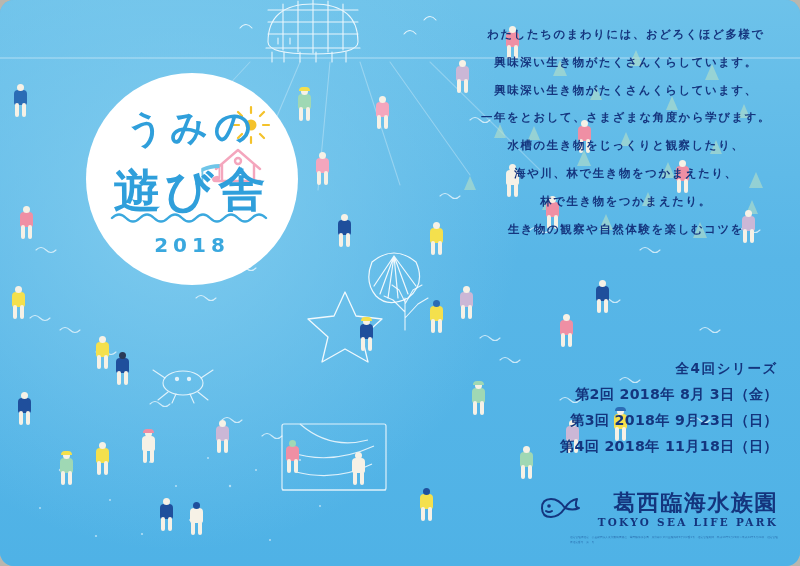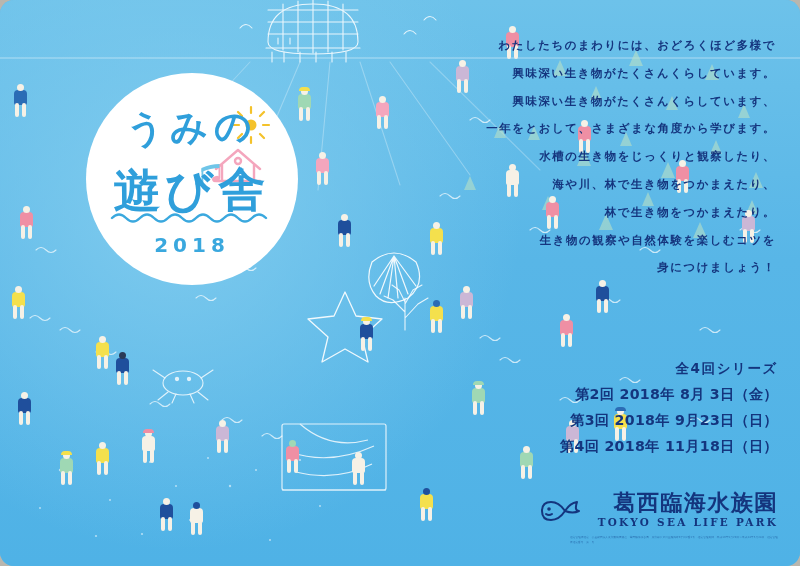--- a/index.html
+++ b/index.html
@@ -84,22 +84,22 @@
     font-weight: 700;
   }
   #badge .bbody {
     padding: 4px 0 5px; text-align: center;
     color: #1d4f8f; font-size: 9.5px; line-height: 1.45;
     font-weight: 700; letter-spacing: .3px;
   }
 
   
   #desc {
-    position: absolute; right: 24px; top: 40px; width: 300px;
-    text-align: right;
+    position: absolute; right: 24px; top: 29px; width: 300px;
+    text-align: center;
   }
   #desc p {
     color: #15357e; font-size: 11.4px; font-weight: 700;
     letter-spacing: 1.6px; line-height: 1;
     margin-bottom: 16.4px; white-space: nowrap;
   }
 
   
   #schedule { position: absolute; right: 22px; top: 355px; text-align: right; }
   #sched-title {
@@ -110,21 +110,21 @@
     color: #14357e; font-size: 13.5px; font-weight: 700;
     letter-spacing: 1.6px; margin-top: 5px;
   }
   .sess {
     color: #14357e; font-size: 14.2px; font-weight: 700;
     letter-spacing: .3px; margin-top: 7px; white-space: nowrap;
   }
   #schedule .first { margin-top: 13px; }
 
   
-  #aqlogo { position: absolute; right: 22px; top: 492px; display: flex; align-items: flex-end; gap: 17px; }
+  #aqlogo { position: absolute; right: 22px; top: 492px; display: flex; align-items: center; gap: 17px; }
   #aqlogo .fish { flex: 0 0 auto; }
   #aqlogo .names { text-align: right; }
   #aq-jp {
     color: #14357e; font-size: 22px; font-weight: 700; letter-spacing: 1.5px; line-height: 1;
   }
   #aq-en {
     color: #14357e; font-size: 10.4px; font-weight: 700;
     letter-spacing: 2.3px; margin-top: 2px;
     font-family: "DejaVu Serif", "Liberation Serif", serif;
   }
@@ -488,21 +488,20 @@
 
   <div id="desc">
     <p>わたしたちのまわりには、おどろくほど多様で</p>
     <p>興味深い生き物がたくさんくらしています。</p>
     <p>興味深い生き物がたくさんくらしています、</p>
     <p>一年をとおして、さまざまな角度から学びます。</p>
     <p>水槽の生き物をじっくりと観察したり、</p>
     <p>海や川、林で生き物をつかまえたり、</p>
     <p>林で生き物をつかまえたり。</p>
     <p>生き物の観察や自然体験を楽しむコツを</p>
-    <p>身につけましょう！</p>
   </div>
 
   <div id="schedule">
     <div id="sched-sub">全4回シリーズ</div>
 
     <div class="sess">
       <span>第2回</span>
       <span>2018年</span>
       <span>8月 3日（金）</span>
     </div>

